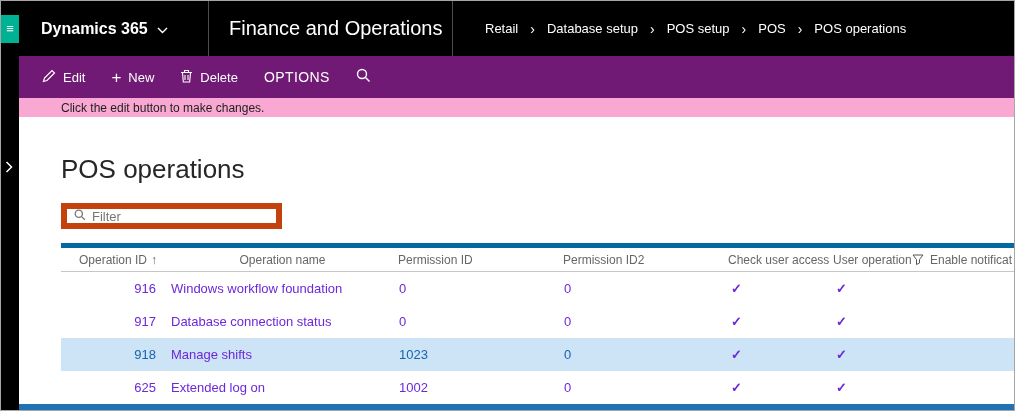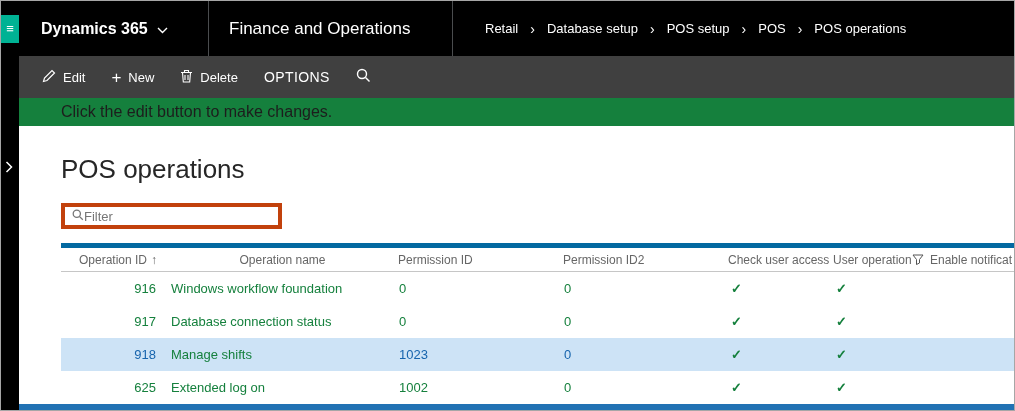--- a/index.html
+++ b/index.html
@@ -21,21 +21,21 @@
     border:none; color:#fff; font-size:13px; line-height:28px;
     cursor:pointer; padding:0; text-align:center; align-self:center;
   }
   .brand {
     width:189px; height:100%; display:flex; align-items:center;
     padding-left:22px; gap:9px; cursor:pointer;
   }
   .brand .appname { font-size:16px; font-weight:700; white-space:nowrap; }
   .product {
     width:245px; height:100%; display:flex; align-items:center;
-    padding-left:20px; font-size:17px; white-space:nowrap; cursor:pointer;
+    padding-left:20px; font-size:20px; white-space:nowrap; cursor:pointer;
     border-left:1px solid #4a4c4e; border-right:1px solid #4a4c4e;
   }
   .breadcrumb {
     display:flex; align-items:center; padding-left:32px; gap:11px;
     font-size:13px; white-space:nowrap;
   }
   .breadcrumb .crumb { cursor:pointer; }
   .breadcrumb .sep { font-size:14px; color:#fff; padding:0 1px; }
 
   
@@ -44,48 +44,48 @@
     background:#000; z-index:5;
   }
   .rail-expand {
     position:absolute; top:105px; left:4px; cursor:pointer;
     background:none; border:none; padding:0;
   }
 
   
   .toolbar {
     position:absolute; top:55px; left:18px; right:0; height:42px;
-    background:#404040; display:flex; align-items:center; padding-left:10px;
+    background:#701a75; display:flex; align-items:center; padding-left:10px;
   }
   .tbtn {
     background:transparent; border:none; color:#fff; font-size:13px;
     height:100%; padding:0 13px; display:inline-flex; align-items:center;
     gap:7px; cursor:pointer; font-family:inherit; white-space:nowrap;
   }
   .tbtn .plus { font-size:17px; font-weight:400; line-height:1; }
   .tbtn.options { font-size:14px; letter-spacing:.4px; }
 
   
   .notifbar {
-    position:absolute; top:97px; left:18px; right:0; height:28px;
-    background:#15803d; display:flex; align-items:center; padding-left:42px;
-    font-size:16px; color:#1d1d1d;
+    position:absolute; top:97px; left:18px; right:0; height:19px;
+    background:#f9a8d4; display:flex; align-items:center; padding-left:42px;
+    font-size:12px; color:#1d1d1d;
   }
 
   
   .content {
     position:absolute; top:127px; left:18px; right:0; bottom:0;
     background:#fff; padding-left:42px; overflow:hidden;
   }
   .page-title {
     margin-top:26px; font-size:26px; font-weight:400; color:#262626;
   }
   .filterbox {
-    margin-top:18px; width:221px; height:26px; border:4px solid #c2410c;
-    background:#fff; display:flex; align-items:center; padding:0 7px; 
+    margin-top:18px; width:221px; height:26px; border:6px solid #c2410c;
+    background:#fff; display:flex; align-items:center; padding:0 7px; gap:6px;
   }
   .filterbox input {
     flex:1; border:none; outline:none; font-size:13px; color:#333;
     font-family:inherit; background:transparent; min-width:0;
   }
   .filterbox input::placeholder { color:#767676; }
 
   
   .tablewrap { margin-top:14px; overflow:hidden; }
   table { border-collapse:collapse; table-layout:fixed; width:1125px; }
@@ -102,21 +102,21 @@
     text-align:left; padding:0 0 0 4px; white-space:nowrap;
     border-top:5px solid #0369a1; border-bottom:1px solid #c6c6c6;
   }
   thead th.h-id { padding-left:18px; }
   thead th.h-name { padding-left:5px;text-align:center; }
   th .sort { margin-left:4px; font-size:12px; color:#666; }
   th.h-userop .hflex { display:flex; align-items:center; }
   th.h-userop .funnel { margin-left:auto; margin-right:12px; cursor:pointer; display:inline-flex; }
 
   tbody td {
-    height:33px; font-size:13px; color:#15803d; padding-left:5px;
+    height:33px; font-size:13px; color:#6d28d9; padding-left:5px;
     white-space:nowrap; overflow:hidden; cursor:default;
   }
   tbody tr { cursor:pointer; }
   td[data-cell="operation_id"] { text-align:right; padding-right:10px; }
   td.check-cell { font-weight:700; padding-left:7px; font-size:13px; }
   tr.selected td { background:#cde3f6; }
   tr.selected td[data-cell="operation_id"],
   tr.selected td[data-cell="permission_id"],
   tr.selected td[data-cell="permission_id2"] { color:#1664ad; }
 

